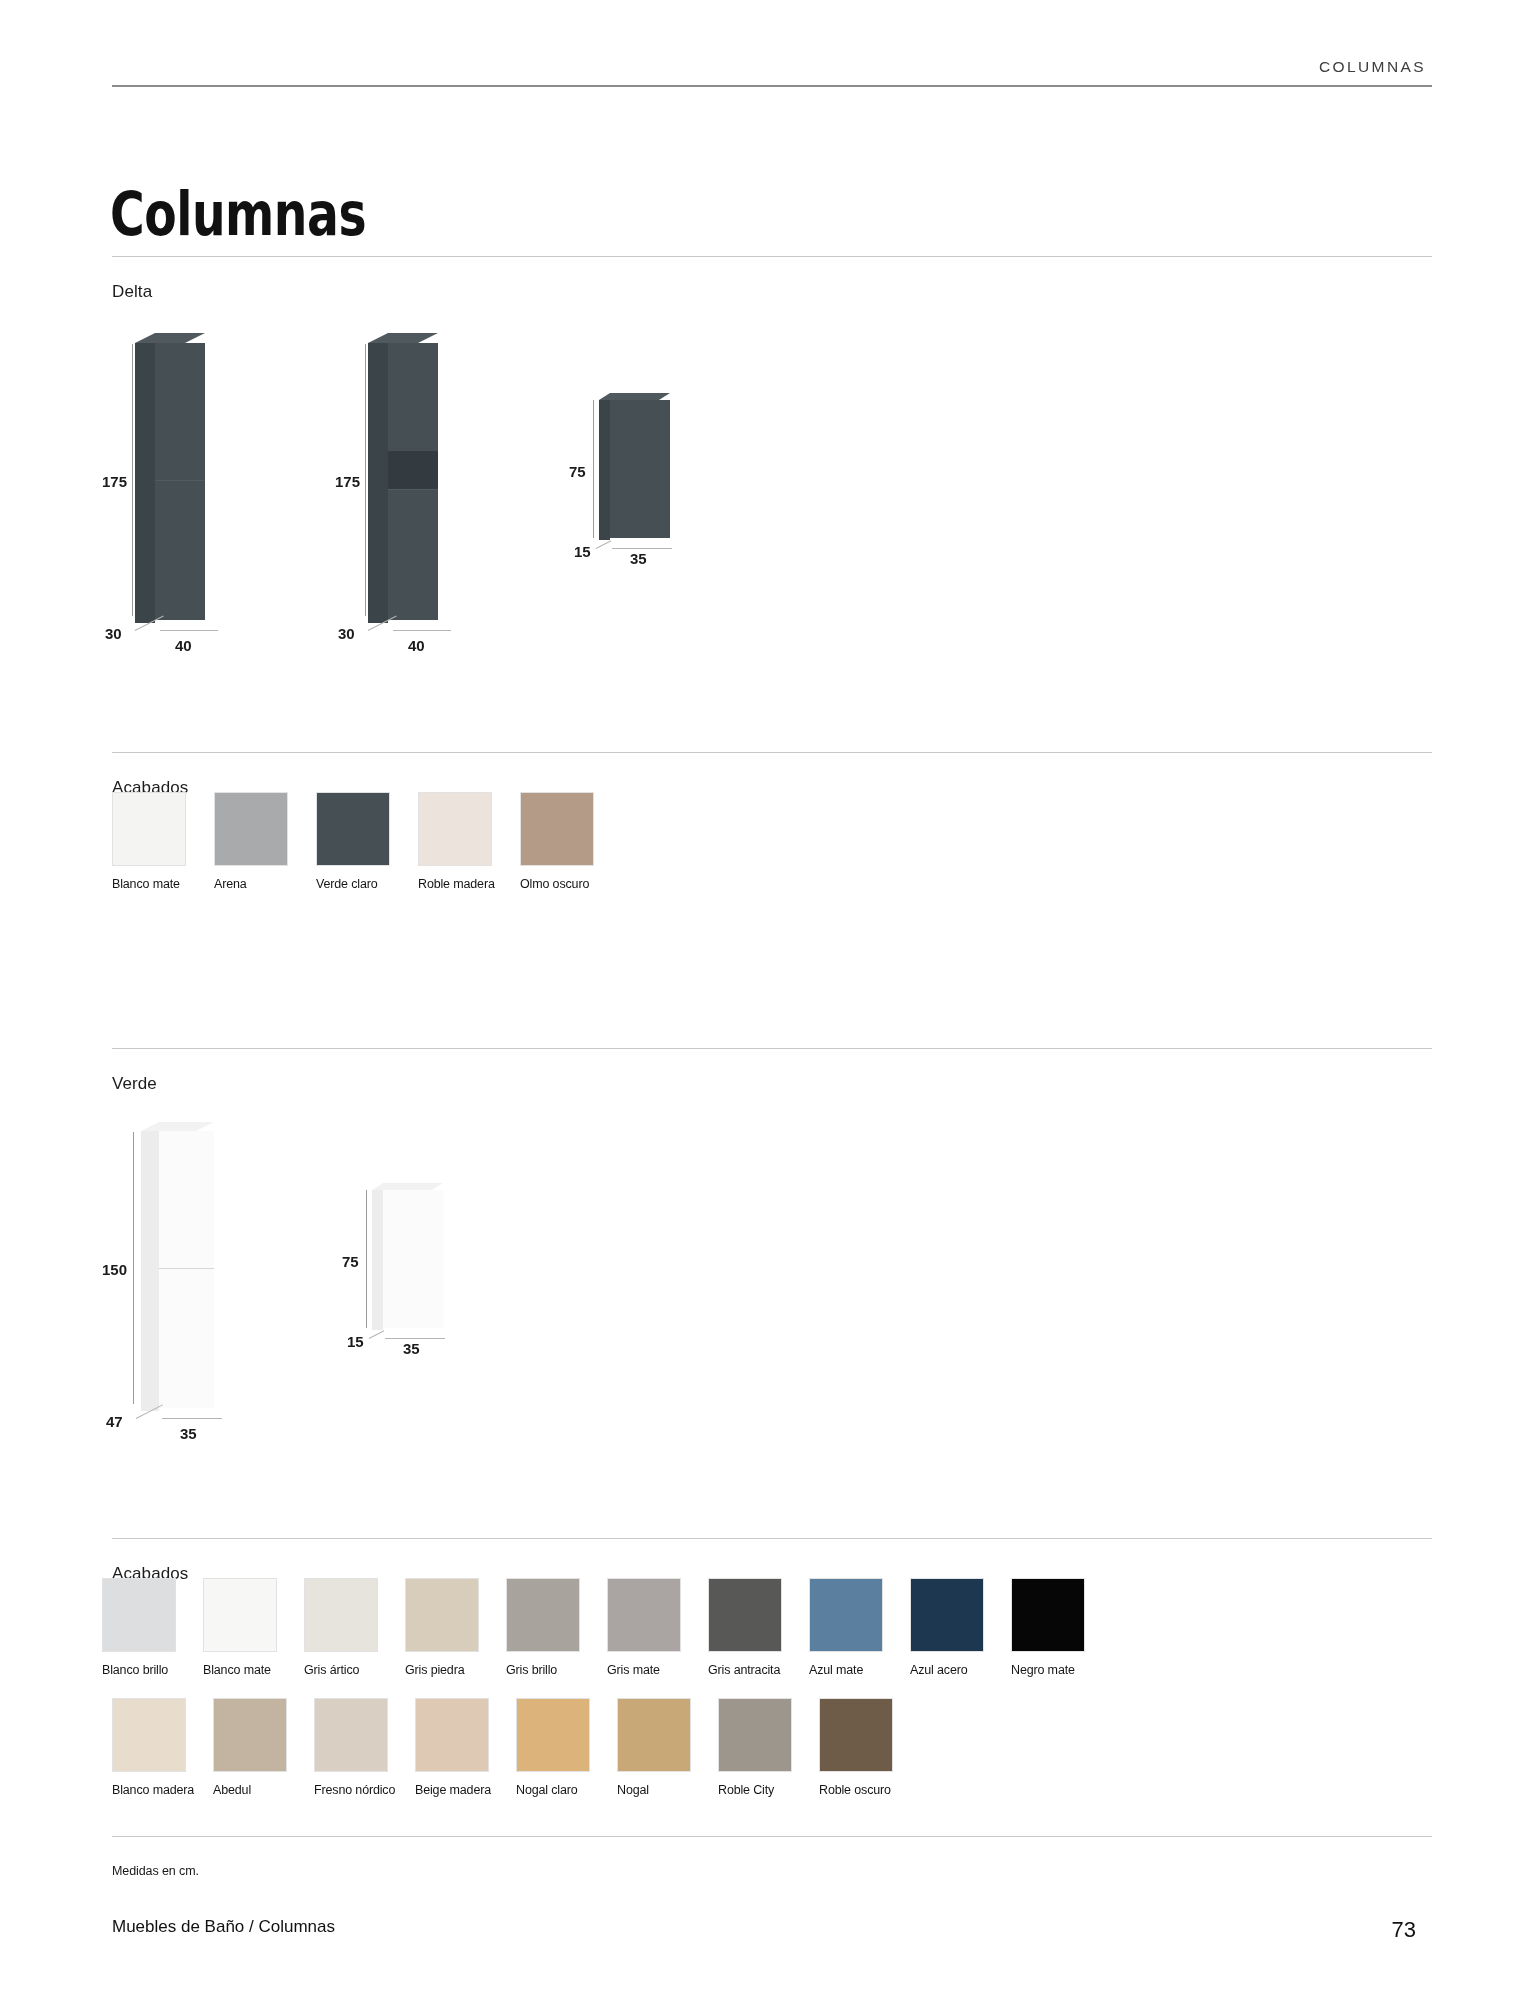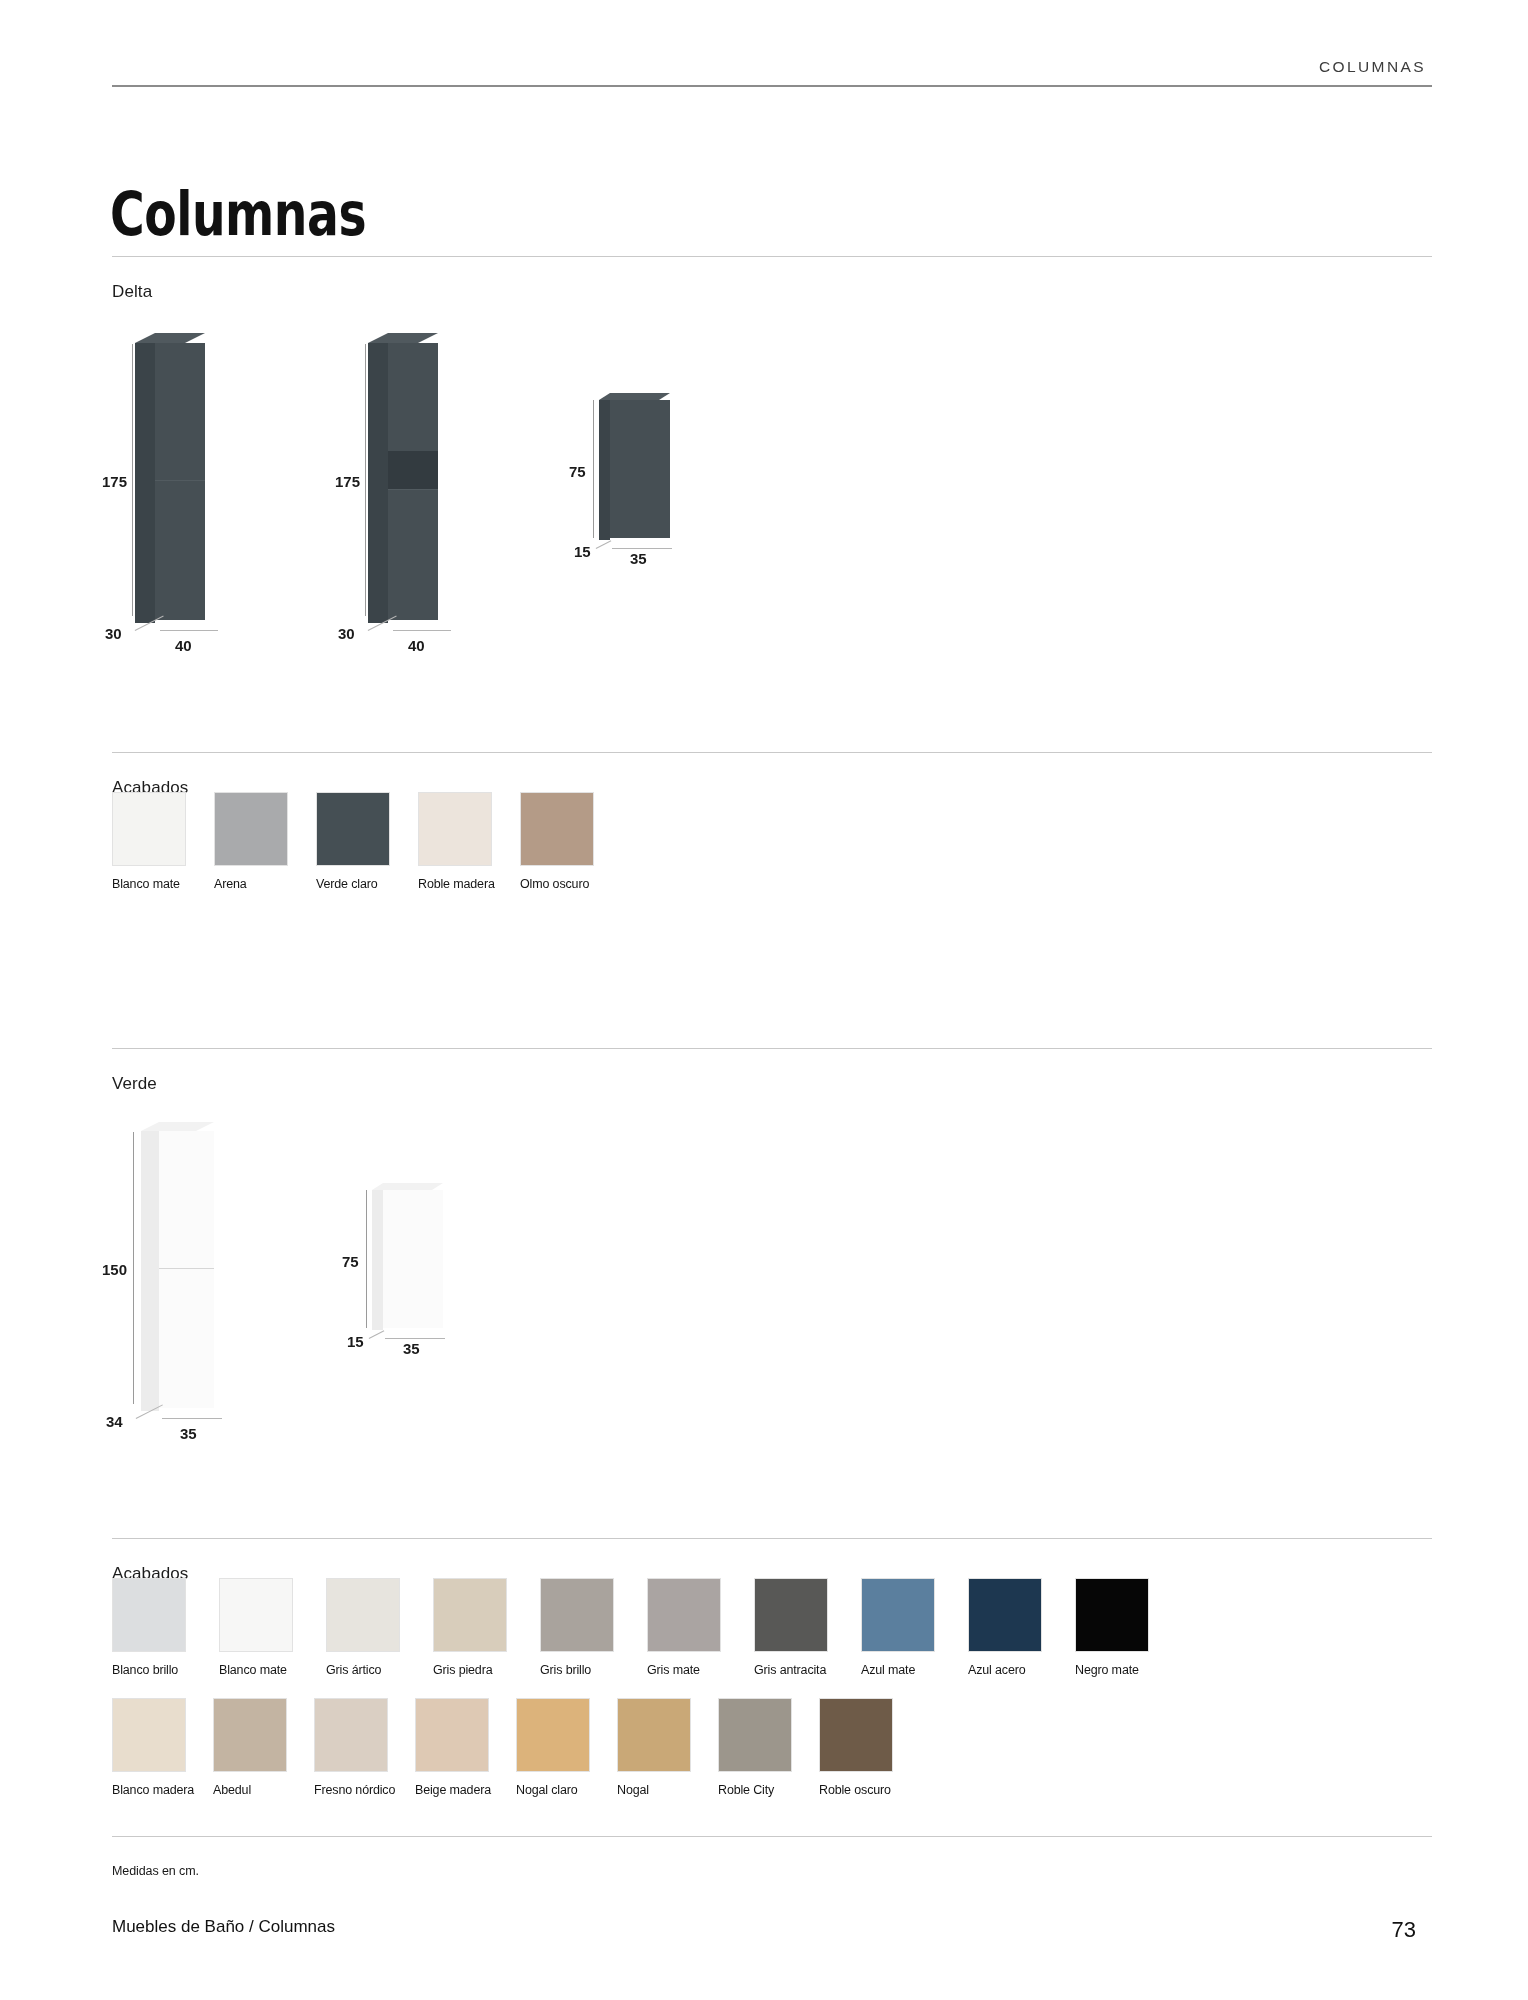--- a/index.html
+++ b/index.html
@@ -211,42 +211,42 @@
     <div class="dim" style="left:-10px; top:143px;">150</div>
     <div class="cab" style="left:47px; top:10px; width:55px; height:280px;">
       <div class="top" style="left:-18px; top:-6px; width:73px; height:9px; background:#f2f2f2; clip-path: polygon(18px 0, 73px 0, 55px 9px, 0 9px);"></div>
       <div class="side" style="left:-18px; top:3px; width:18px; background:#ececec;"></div>
       <div class="front" style="top:3px; height:277px; background:#fbfbfb;">
         <div class="seam" style="top:137px; background:#d6d6d6;"></div>
       </div>
     </div>
     <div class="dline" style="left:24px; top:300px; width:30px; transform: rotate(-27deg);"></div>
     <div class="dline" style="left:50px; top:300px; width:60px;"></div>
-    <div class="dim" style="left:-6px; top:295px;">34</div>
+    <div class="dim" style="left:-6px; top:295px;">47</div>
     <div class="dim" style="left:68px; top:307px;">35</div>
   </div>
 
   <div class="draw-area" style="left:345px; top:1180px; width:200px; height:200px;">
     <div class="vline" style="left:21px; top:10px; height:138px;"></div>
     <div class="dim" style="left:-3px; top:73px;">75</div>
     <div class="cab" style="left:38px; top:8px; width:60px; height:140px;">
       <div class="top" style="left:-11px; top:-5px; width:71px; height:7px; background:#f2f2f2; clip-path: polygon(11px 0, 71px 0, 60px 7px, 0 7px);"></div>
       <div class="side" style="left:-11px; top:2px; width:11px; background:#ececec;"></div>
       <div class="front" style="top:2px; height:138px; background:#fbfbfb;"></div>
     </div>
     <div class="dline" style="left:24px; top:158px; width:17px; transform: rotate(-27deg);"></div>
     <div class="dline" style="left:40px; top:158px; width:60px;"></div>
     <div class="dim" style="left:2px; top:153px;">15</div>
     <div class="dim" style="left:58px; top:160px;">35</div>
   </div>
 
   <div class="sec-rule" style="top:1538px"></div>
   <div class="sec-label" style="top:1552px">Acabados</div>
 
-  <div class="sw-row" id="extra-swatches-1" style="left:112px; top:1578px; gap:19px;">
+  <div class="sw-row" id="extra-swatches-1" style="left:102px; top:1578px; gap:13px;">
       <div class="sw-cell">
         <div class="sw" style="background: rgb(220, 222, 224);"></div>
         <div class="sw-label">Blanco brillo</div>
       </div>
       <div class="sw-cell">
         <div class="sw" style="background: rgb(247, 247, 246);"></div>
         <div class="sw-label">Blanco mate</div>
       </div>
       <div class="sw-cell">
         <div class="sw" style="background: rgb(231, 228, 222);"></div>

